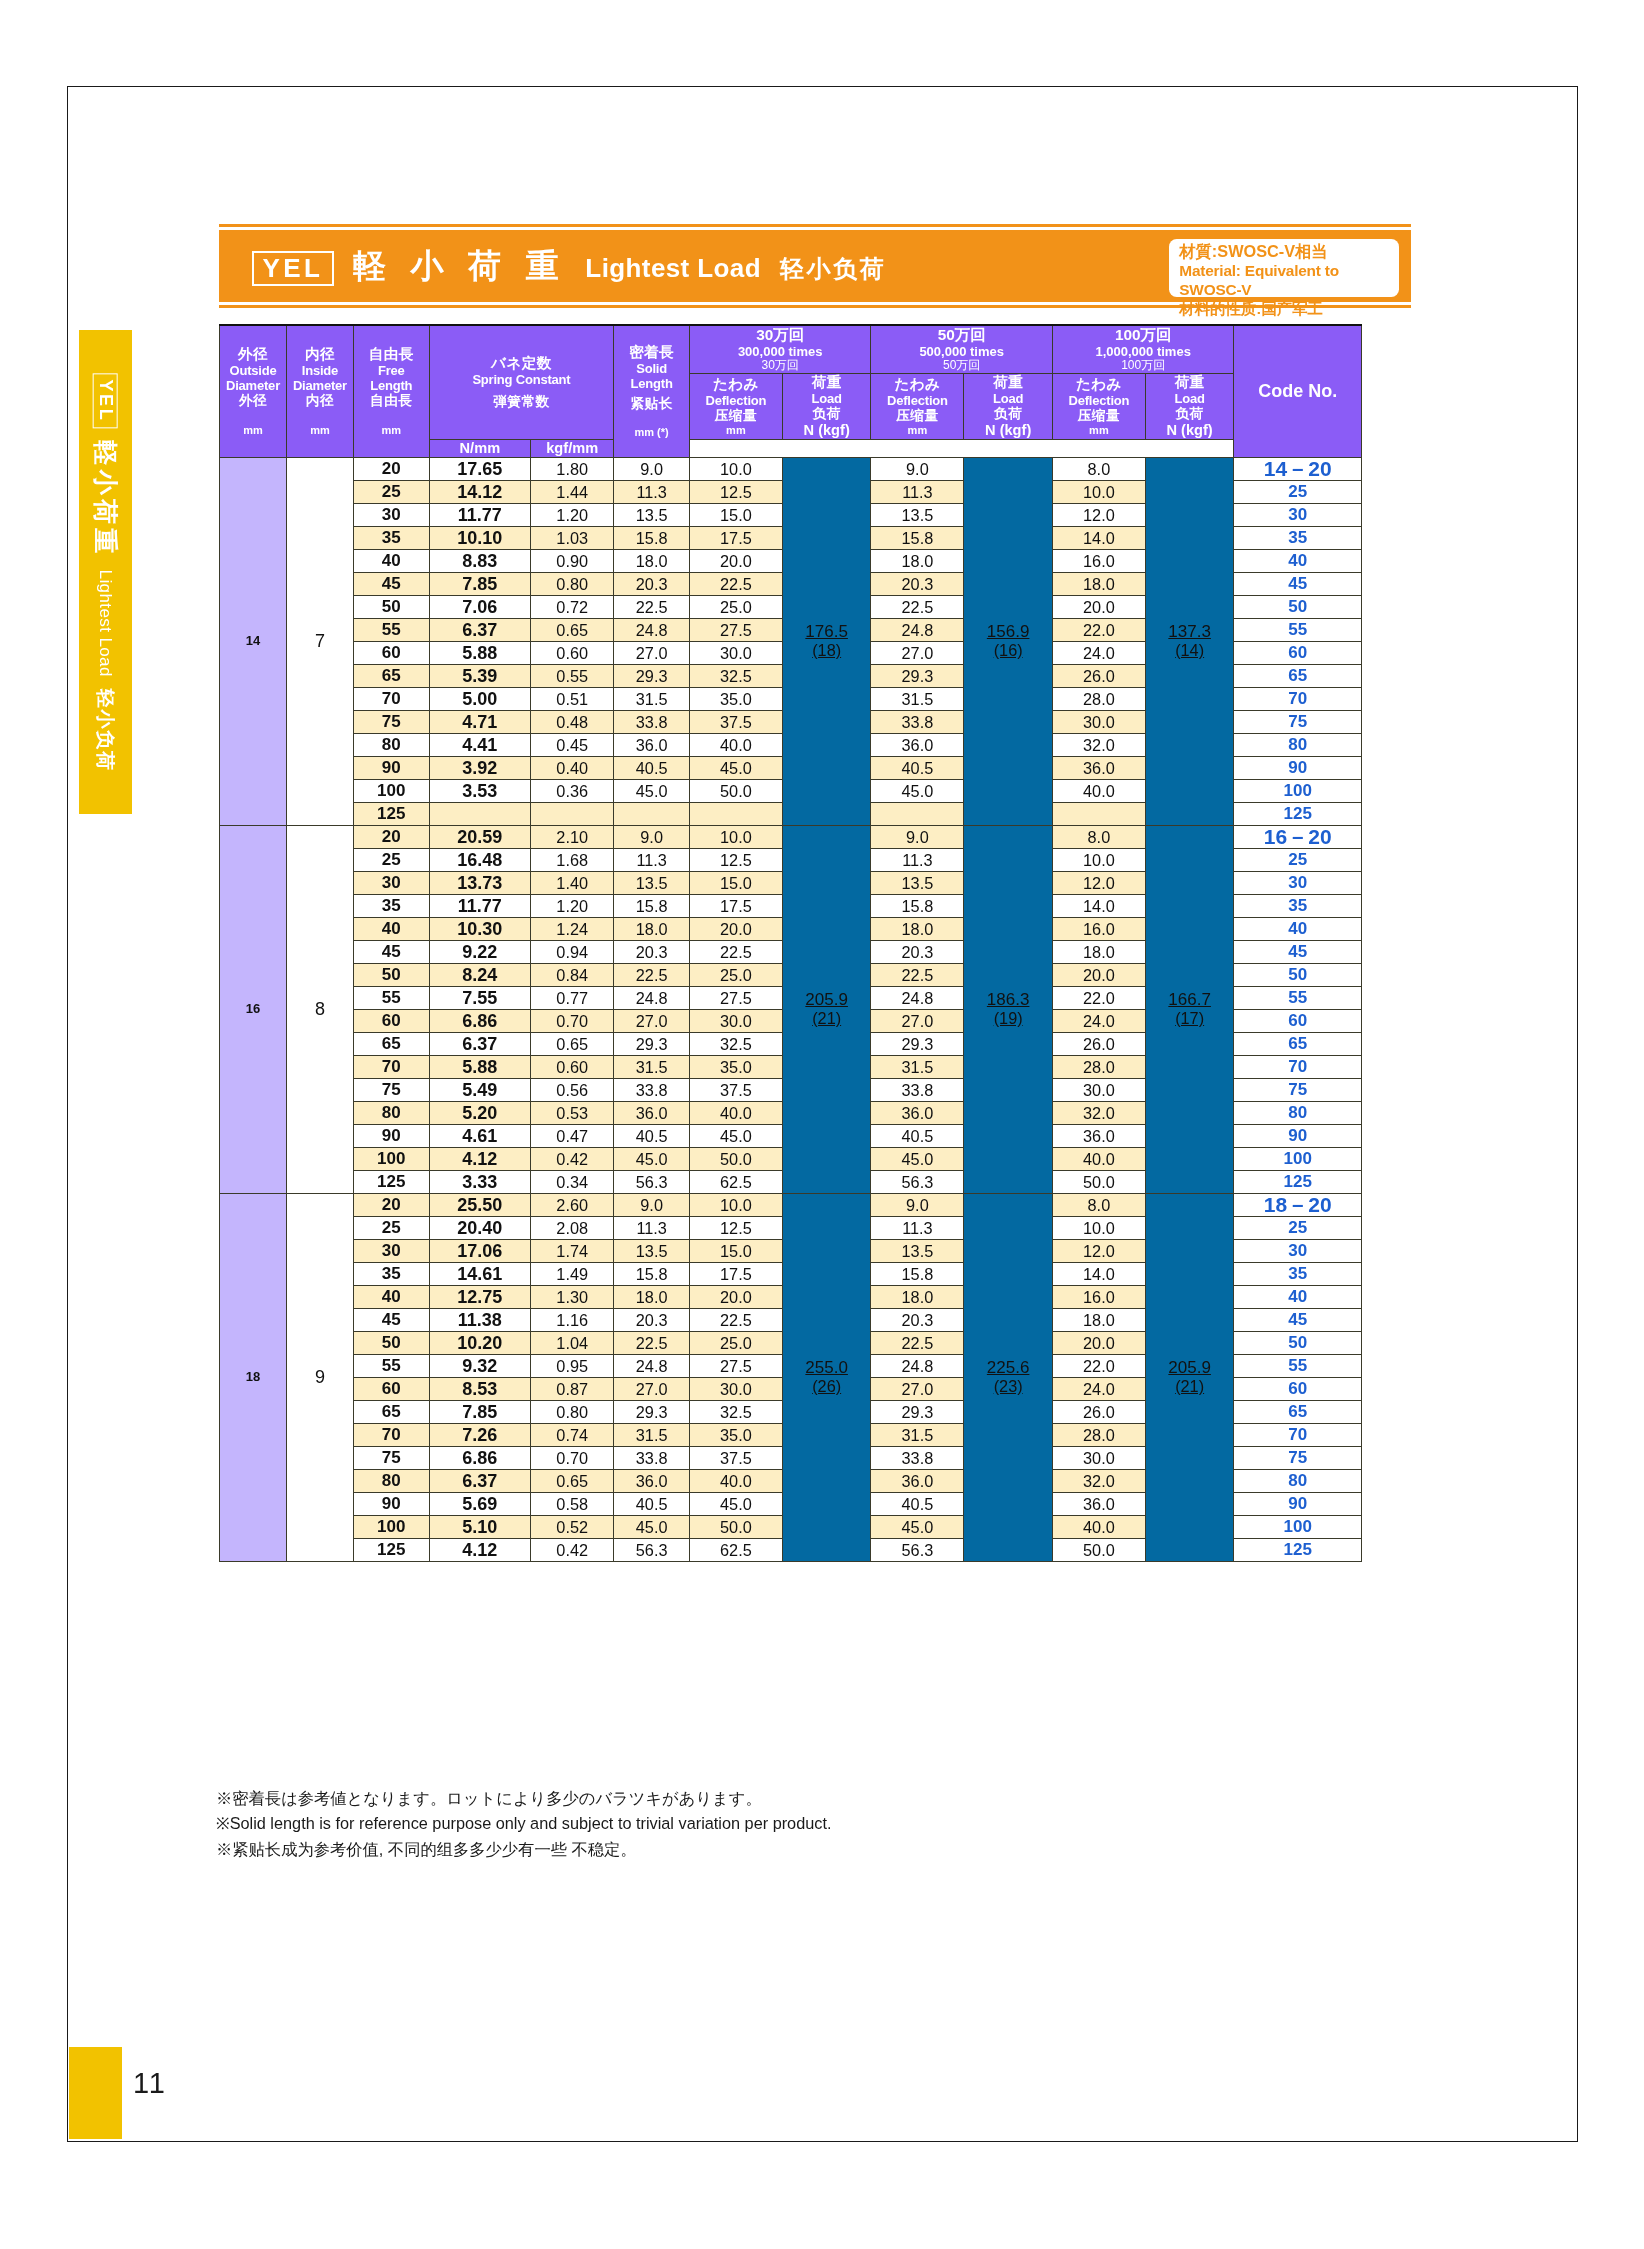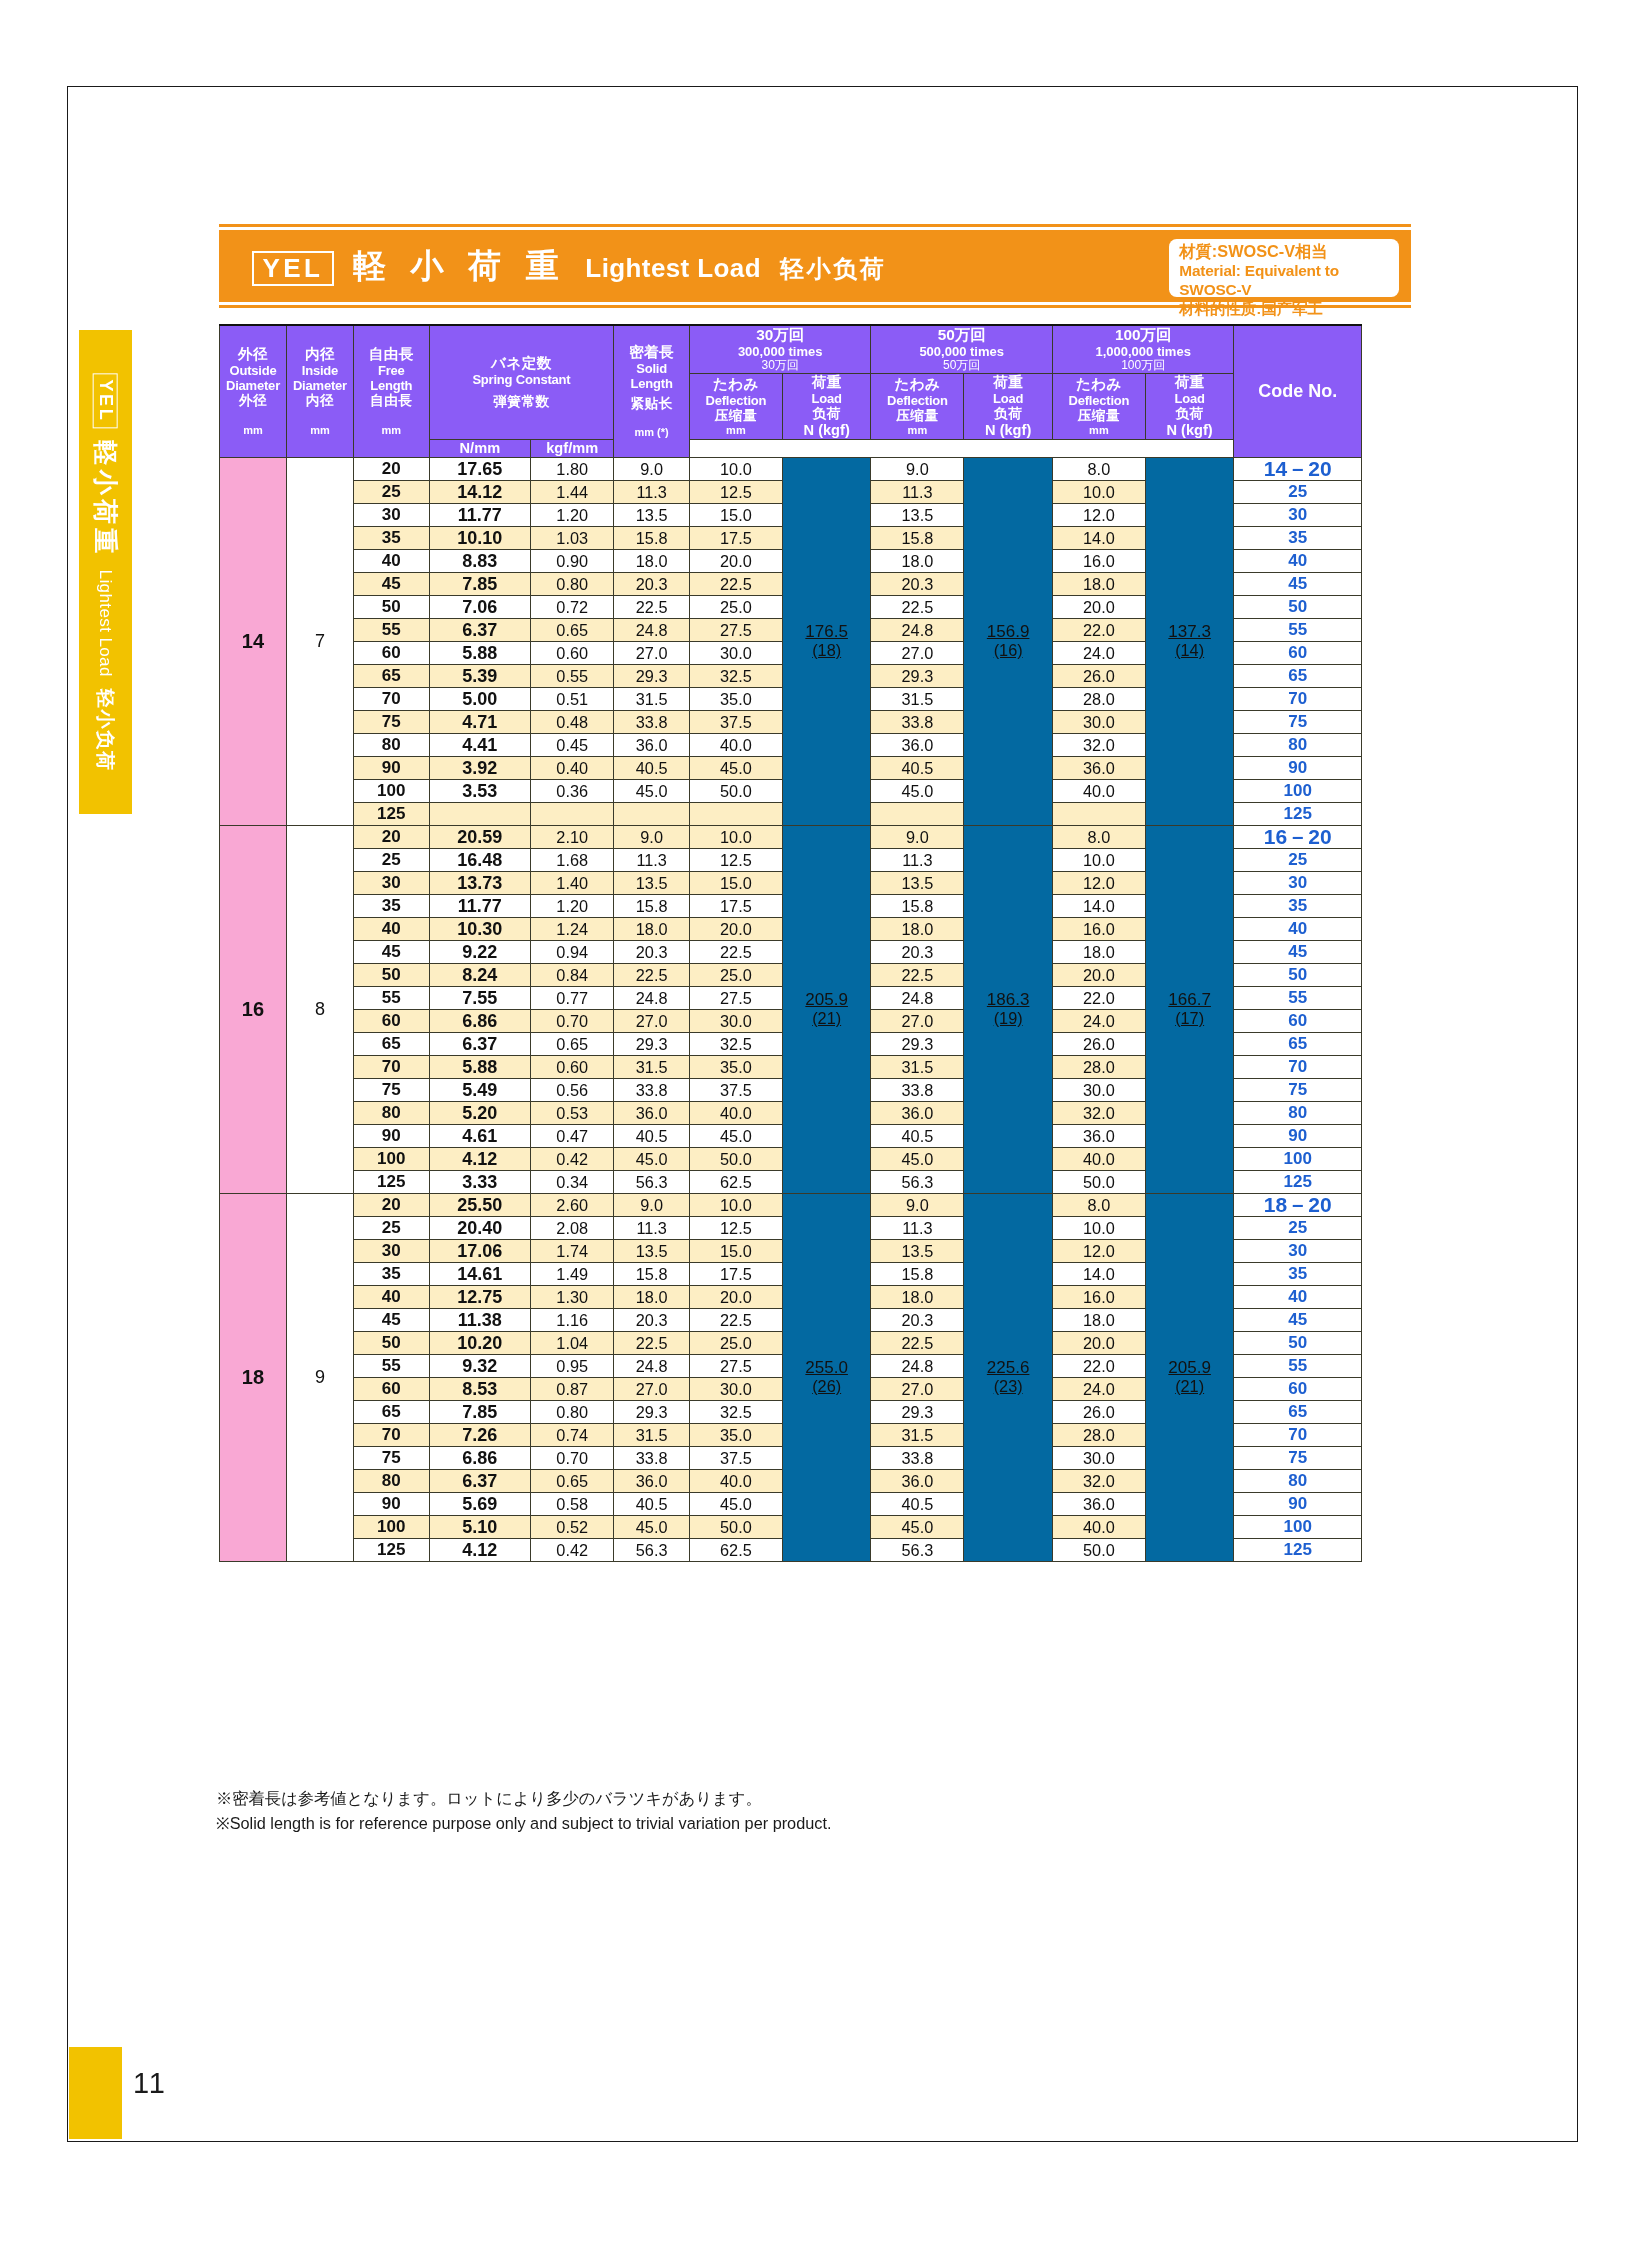--- a/index.html
+++ b/index.html
@@ -183,21 +183,21 @@
   .hdr-small{ font-size: 13px; display:block;}
   .hdr-code { font-size: 18px; letter-spacing: 0px;}
   .hdr-unitbig { font-size: 14.6px; display:block;}
 
   
   #spec-table { border-top: 2.6px solid #111; }
   thead tr:first-child th { border-top: 2.6px solid #111; }
 
   
   tbody td { height: 22px; line-height: 22px; }
-  .c-od   { font-size: 20px; font-weight: bold; color:#111; background:#f9a8d4;}
+  .c-od   { font-size: 13px; font-weight: bold; color:#111; background:#c4b5fd;}
   .c-id   { font-size: 18px; color:#111; background:#ffffff;}
   .c-fl   { font-size: 17px; font-weight: bold; color:#111;}
   .c-nmm  { font-size: 18px; font-weight: bold; color:#111;}
   .c-kgf  { font-size: 16.3px; color:#111;}
   .c-def  { font-size: 16.3px; color:#111;}
   .c-sol  { font-size: 16.3px; color:#111;}
   .c-load { font-size: 17px; color:#111; background:#fdfbe0;}
   .c-code { font-size: 17px; font-weight: bold; color:#1d5fd0; background:#ffffff; text-align:right; padding-right: 26px;}
   .c-code-first { font-size: 21px; font-weight: bold; color:#1d5fd0; background:#ffffff; text-align:right; padding-right: 26px;}
   .gapcell { background: #0369a1; border-left: 0.9px solid #3a3a2a; border-right: 0.9px solid #3a3a2a; text-decoration: underline;}
@@ -895,14 +895,15 @@
         <td class="c-def">56.3</td>
         <td class="c-def">50.0</td>
         <td class="c-code">125</td>
       </tr>
     </tbody>
 </table>
 
 <div id="footnotes">
   <span class="fn">※密着長は参考値となります。ロットにより多少のバラツキがあります。</span>
   <span class="fn-en">※Solid length is for reference purpose only and subject to trivial variation per product.</span>
+  <span class="fn">※紧贴长成为参考价值, 不同的组多多少少有一些  不稳定。</span>
 </div>
 
 
 </body></html>

